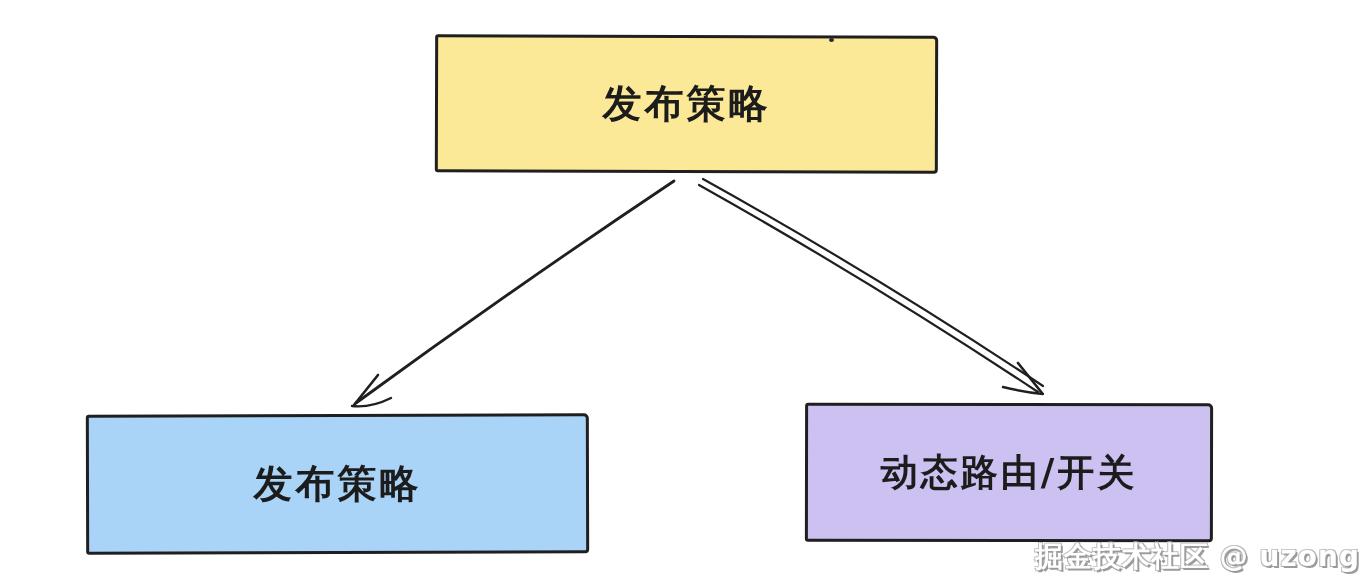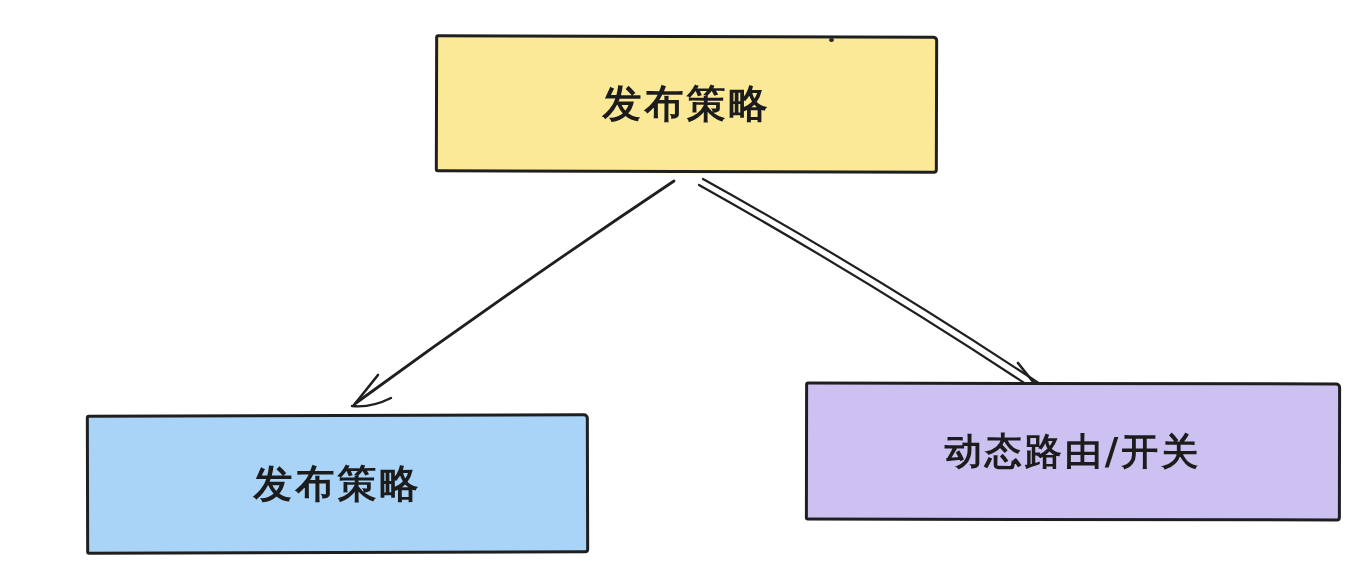--- a/index.html
+++ b/index.html
@@ -48,22 +48,22 @@
     transform: rotate(0.15deg);
   }
   .node-left {
     left: 86px; top: 414px;
     width: 503px; height: 140px;
     background: var(--left-fill, #A9D4F8);
     font-size: 39px;
     transform: rotate(-0.15deg);
   }
   .node-right {
-    left: 805px; top: 382px;
-    width: 536px; height: 139px;
+    left: 805px; top: 403px;
+    width: 408px; height: 139px;
     background: var(--right-fill, #CDC1F2);
     font-size: 37px;
     transform: rotate(0.1deg);
   }
   .ink-dot {
     position: absolute;
     left: 829px; top: 38px;
     width: 5px; height: 4px;
     background: #2a2a2a;
     border-radius: 50%;
@@ -112,14 +112,15 @@
   <div class="node node-left">
     <span>发布策略</span>
   </div>
 
   <div class="node node-right">
     <span>动态路由/开关</span>
   </div>
 
   <div class="ink-dot"></div>
 
+  <div class="watermark">掘金技术社区 @ uzong</div>
 
 </div>
 
 </body></html>

